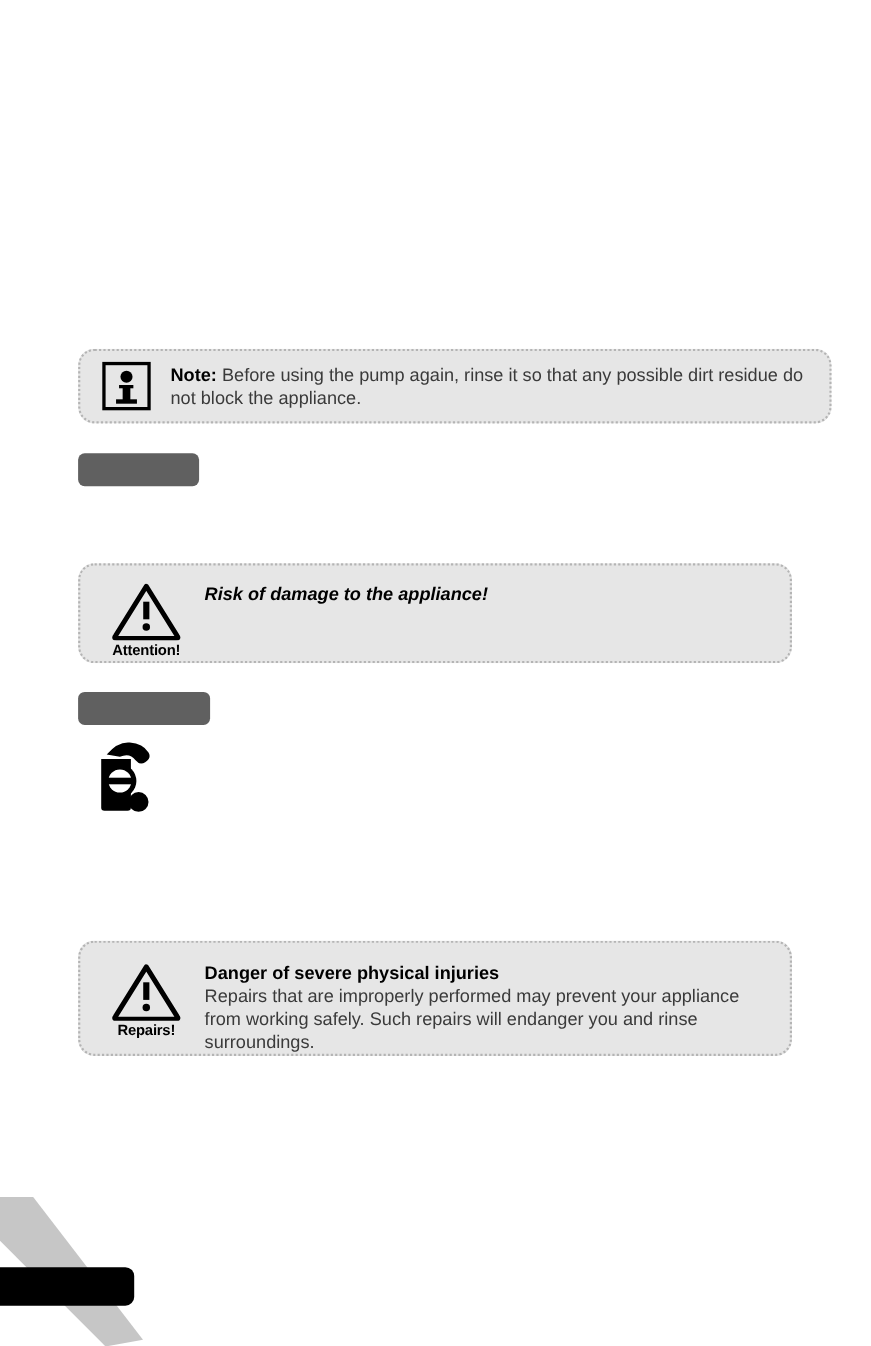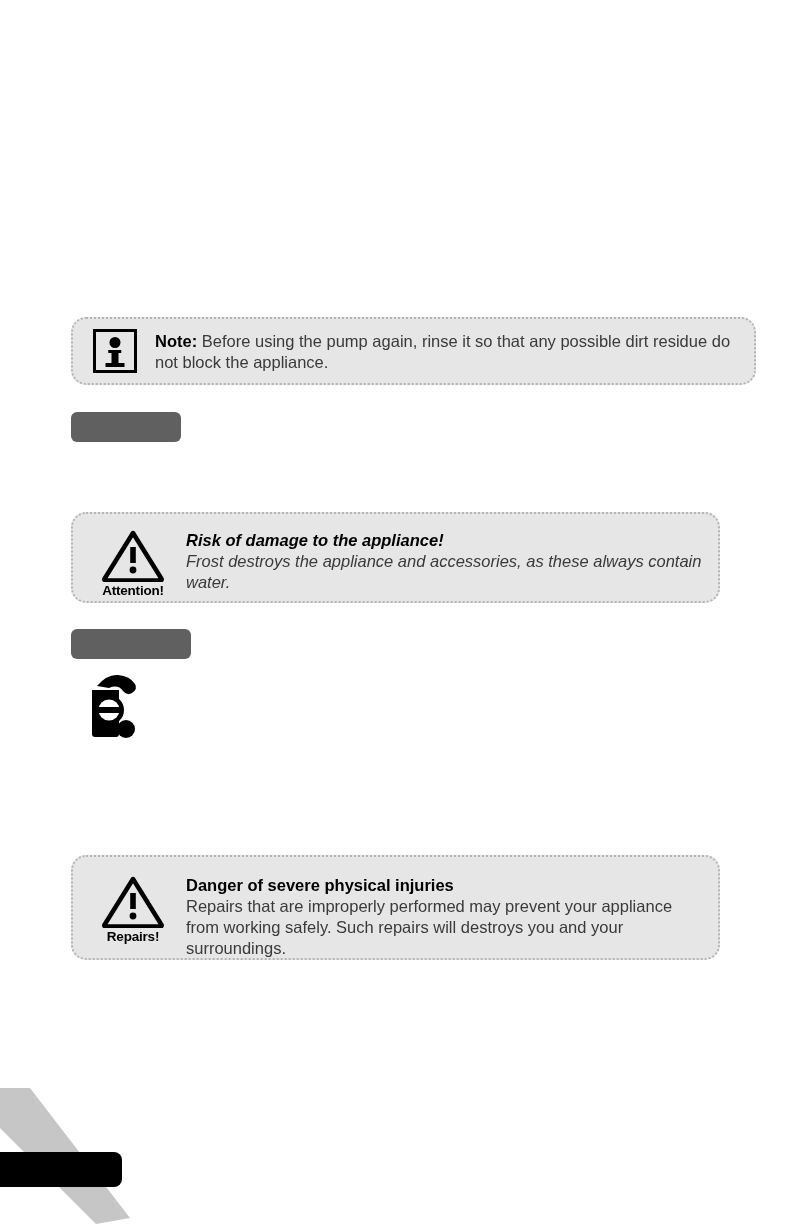--- a/index.html
+++ b/index.html
@@ -255,21 +255,20 @@
   <div class="callout-icon">
     <svg class="warn-triangle" width="64" height="52" viewBox="0 0 64 52">
       <path d="M32 3 L60 48 Q62 50.5 58.5 50.5 L5.5 50.5 Q2 50.5 4 48 Z" fill="none" stroke="#000000" stroke-width="4.5" stroke-linejoin="round"></path>
       <rect x="29.2" y="17" width="5.6" height="16" fill="#000000"></rect>
       <circle cx="32" cy="40" r="3.4" fill="#000000"></circle>
     </svg>
     <div class="icon-caption">Attention!</div>
   </div>
   <div class="callout-body">
     <p class="callout-title">Risk of damage to the appliance!</p>
-    <p class="callout-text">Frost destroys the appliance and accessories, as these always contain water.</p>
   </div>
 </div>
 
 <div class="redaction-gray" id="redaction-bar-2"></div>
 
 <svg id="no-hand-pictogram" viewBox="0 0 56 70">
   <path d="M7 18 L34 18 L34 62 Q34 65 31 65 L10 65 Q7 65 7 62 Z" fill="#000000"></path>
   <path d="M12 14 Q22 2 33 3 Q45 4 50 12 Q53 17 47 21 Q42 24 38 19 Q33 12 24 16 Z" fill="#000000"></path>
   <circle cx="24" cy="38" r="15" fill="#000000"></circle>
   <circle cx="24" cy="38" r="10.5" fill="#ffffff"></circle>
@@ -281,17 +280,17 @@
   <div class="callout-icon">
     <svg class="warn-triangle" width="64" height="52" viewBox="0 0 64 52">
       <path d="M32 3 L60 48 Q62 50.5 58.5 50.5 L5.5 50.5 Q2 50.5 4 48 Z" fill="none" stroke="#000000" stroke-width="4.5" stroke-linejoin="round"></path>
       <rect x="29.2" y="17" width="5.6" height="16" fill="#000000"></rect>
       <circle cx="32" cy="40" r="3.4" fill="#000000"></circle>
     </svg>
     <div class="icon-caption">Repairs!</div>
   </div>
   <div class="callout-body">
     <p class="callout-title">Danger of severe physical injuries</p>
-    <p class="callout-text">Repairs that are improperly performed may prevent your appliance from working safely. Such repairs will destroys you and your surroundings.</p>
+    <p class="callout-text">Repairs that are improperly performed may prevent your appliance from working safely. Such repairs will endanger you and rinse surroundings.</p>
   </div>
 </div>
 
 <div id="redaction-bar-bottom"></div>
 
 </body></html>

